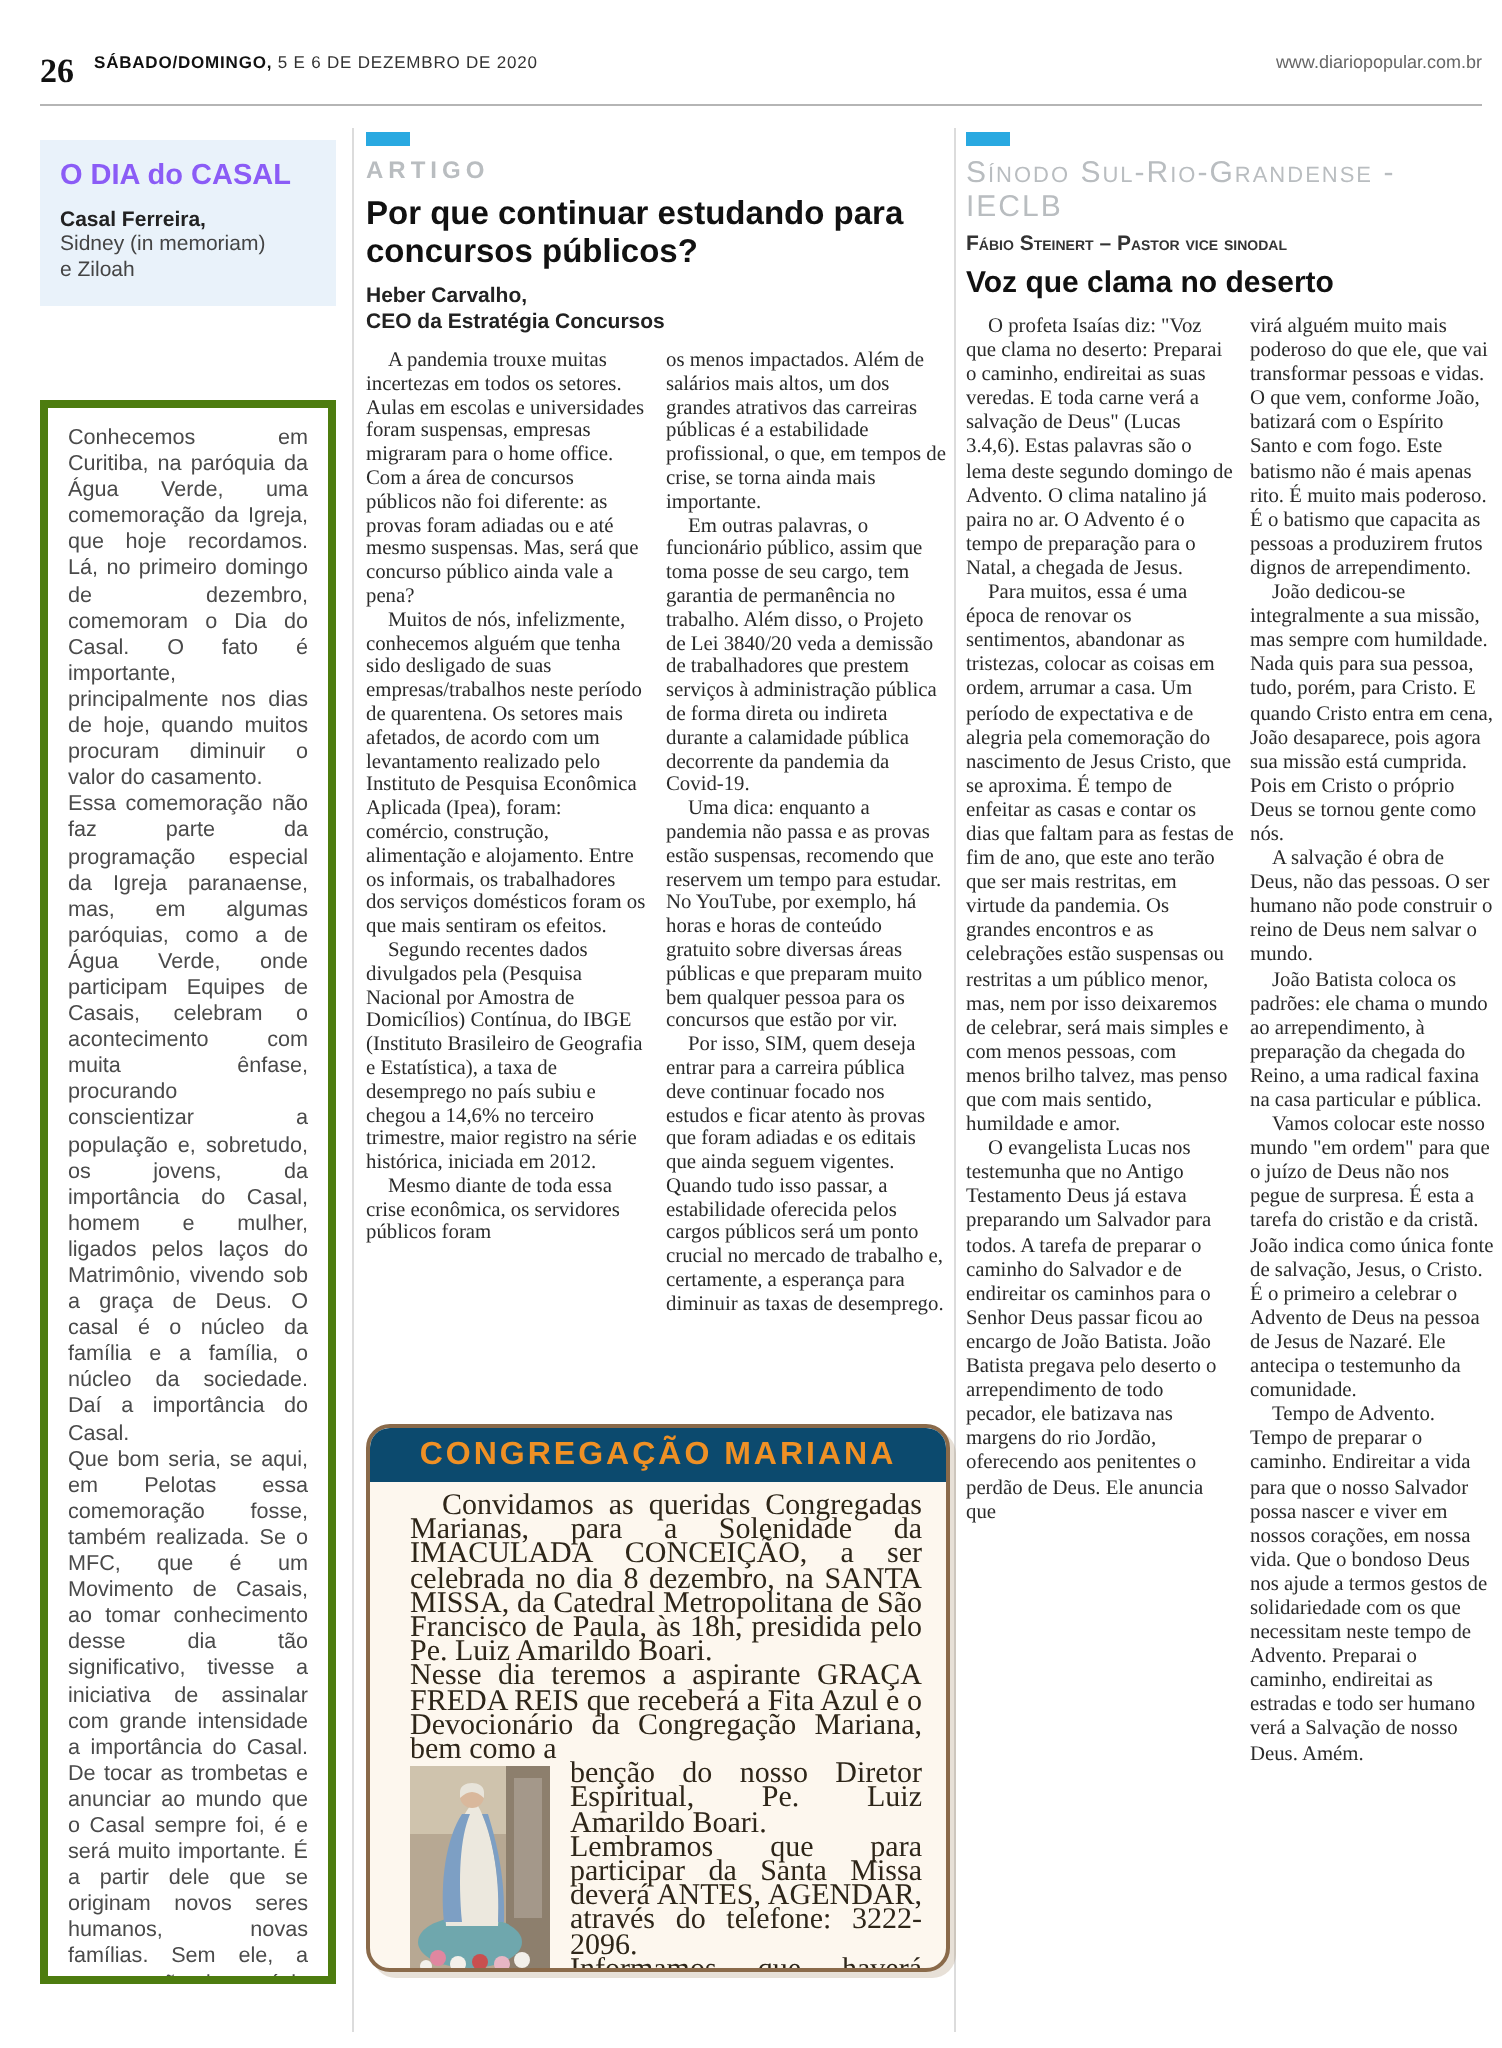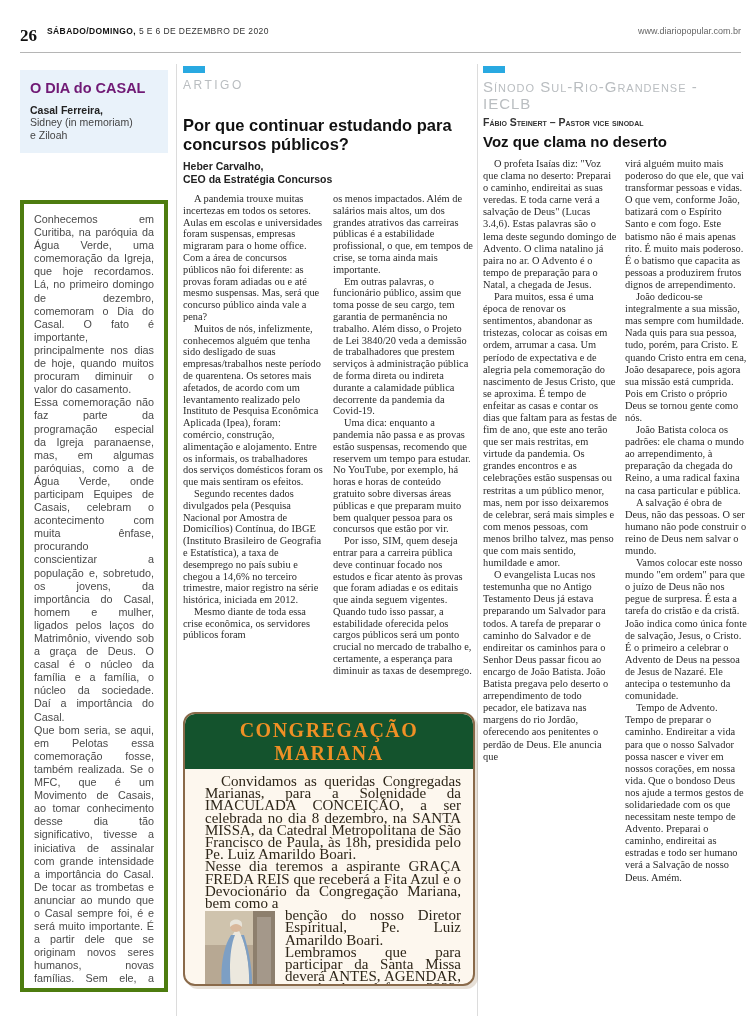--- a/index.html
+++ b/index.html
@@ -19,32 +19,32 @@
   .hdate { font-size:8.5px; letter-spacing:.4px; color:#333; }
   .hdate b { color:#111; }
   .hsite { margin-left:auto; font-size:9px; color:#666; }
   
   .vdiv { position:absolute; top:64px; height:952px; width:1px; background:#dcdcdc; }
   
   .casal-head {
     position:absolute; left:20px; top:70px; width:148px; box-sizing:border-box;
     background:#e9f2fa; padding:10px 10px 12px 10px;
   }
-  .casal-title { font-size:14.5px; font-weight:bold; color:#701a75; margin-bottom:8px; }
+  .casal-title { font-size:14.5px; font-weight:bold; color:#8b5cf6; margin-bottom:8px; }
   .casal-by1 { font-size:10.5px; font-weight:bold; color:#222; }
   .casal-by { font-size:10.5px; color:#444; line-height:12.5px; }
   .casal-box {
     position:absolute; left:20px; top:200px; width:148px; height:792px; box-sizing:border-box;
     border:4px solid #4d7c0f; padding:9px 10px; overflow:hidden;
   }
   .casal-text { font-size:10.8px; line-height:13.1px; color:#4a4a4a; text-align:justify; }
   .casal-text p { margin:0; }
   
   .bluebar { width:22px; height:7px; background:#29a9e1; margin-bottom:5px; }
-  .kicker  { font-size:12px; letter-spacing:2.5px; color:#b9bdc0; font-weight:normal; margin-bottom:24px; }
+  .kicker  { font-size:12px; letter-spacing:2.5px; color:#b9bdc0; font-weight:bold; margin-bottom:6px; }
   .kicker-sc { font-variant:small-caps; font-size:15px; letter-spacing:1px; color:#b9bdc0; margin-bottom:4px; }
   .art-title { font-size:16.5px; line-height:19px; font-weight:bold; color:#111; margin:2px 0 6px 0; }
   .art-author { font-size:10.5px; font-weight:bold; line-height:12.5px; color:#222; margin-bottom:8px; }
   .sin-author { font-variant:small-caps; font-weight:bold; font-size:10.5px; color:#333; margin-bottom:5px; }
   .cols { display:flex; }
   .serif-col {
     font-family:"Liberation Serif","DejaVu Serif",serif;
     color:#2b2b2b;
   }
   .serif-col p { margin:0; text-indent:11px; }
@@ -54,24 +54,23 @@
   .artigo .serif-col { font-size:10.4px; line-height:11.8px; }
   .artigo .c1 { width:141px; margin-right:9px; }
   .artigo .c2 { width:140px; }
   
   .cong {
     position:absolute; left:183px; top:712px; width:292px; height:274px; box-sizing:border-box;
     border:2px solid #8a6a4a; border-radius:12px; background:#fdf7ee;
     box-shadow:3px 3px 0 rgba(160,130,95,.25); overflow:hidden;
   }
   .cong-band {
-    background:#14532d; color:#ef9025; font-weight:bold; text-align:center;
-    font-size:20px; letter-spacing:1.5px; padding:5px 4px 4px 4px;
+    background:#0c4a6e; color:#ef9025; font-weight:bold; text-align:center;
+    font-size:16px; letter-spacing:1.5px; padding:5px 4px 4px 4px;
     border-radius:9px 9px 0 0;
-    font-family:Liberation Serif, serif;
   }
   .cong-body {
     padding:6px 12px 6px 20px;
     font-family:"Liberation Serif","DejaVu Serif",serif;
     font-size:15px; line-height:12.2px; color:#2e2619; text-align:justify;
   }
   .cong-top p { margin:0; }
   .cong-top p:first-child { text-indent:16px; }
   .cong-bottom-text p { margin:0; }
   .statue { float:left; width:70px; height:104px; margin:2px 10px 0 0; }
@@ -182,21 +181,21 @@
     <div class="sin-title">Voz que clama no deserto</div>
     <div class="cols">
       <div class="serif-col c1">
           <p>O profeta Isaías diz: "Voz que clama no deserto: Preparai o caminho, endireitai as suas veredas. E toda carne verá a salvação de Deus" (Lucas 3.4,6). Estas palavras são o lema deste segundo domingo de Advento. O clima natalino já paira no ar. O Advento é o tempo de preparação para o Natal, a chegada de Jesus.</p>
           <p>Para muitos, essa é uma época de renovar os sentimentos, abandonar as tristezas, colocar as coisas em ordem, arrumar a casa. Um período de expectativa e de alegria pela comemoração do nascimento de Jesus Cristo, que se aproxima. É tempo de enfeitar as casas e contar os dias que faltam para as festas de fim de ano, que este ano terão que ser mais restritas, em virtude da pandemia. Os grandes encontros e as celebrações estão suspensas ou restritas a um público menor, mas, nem por isso deixaremos de celebrar, será mais simples e com menos pessoas, com menos brilho talvez, mas penso que com mais sentido, humildade e amor.</p>
           <p>O evangelista Lucas nos testemunha que no Antigo Testamento Deus já estava preparando um Salvador para todos. A tarefa de preparar o caminho do Salvador e de endireitar os caminhos para o Senhor Deus passar ficou ao encargo de João Batista. João Batista pregava pelo deserto o arrependimento de todo pecador, ele batizava nas margens do rio Jordão, oferecendo aos penitentes o perdão de Deus. Ele anuncia que</p>
         </div>
       <div class="serif-col c2 cont">
           <p>virá alguém muito mais poderoso do que ele, que vai transformar pessoas e vidas. O que vem, conforme João, batizará com o Espírito Santo e com fogo. Este batismo não é mais apenas rito. É muito mais poderoso. É o batismo que capacita as pessoas a produzirem frutos dignos de arrependimento.</p>
           <p>João dedicou-se integralmente a sua missão, mas sempre com humildade. Nada quis para sua pessoa, tudo, porém, para Cristo. E quando Cristo entra em cena, João desaparece, pois agora sua missão está cumprida. Pois em Cristo o próprio Deus se tornou gente como nós.</p>
+          <p>A salvação é obra de Deus, não das pessoas. O ser humano não pode construir o reino de Deus nem salvar o mundo.</p>
           <p>João Batista coloca os padrões: ele chama o mundo ao arrependimento, à preparação da chegada do Reino, a uma radical faxina na casa particular e pública.</p>
-          <p>A salvação é obra de Deus, não das pessoas. O ser humano não pode construir o reino de Deus nem salvar o mundo.</p>
           <p>Vamos colocar este nosso mundo "em ordem" para que o juízo de Deus não nos pegue de surpresa. É esta a tarefa do cristão e da cristã. João indica como única fonte de salvação, Jesus, o Cristo. É o primeiro a celebrar o Advento de Deus na pessoa de Jesus de Nazaré. Ele antecipa o testemunho da comunidade.</p>
           <p>Tempo de Advento. Tempo de preparar o caminho. Endireitar a vida para que o nosso Salvador possa nascer e viver em nossos corações, em nossa vida. Que o bondoso Deus nos ajude a termos gestos de solidariedade com os que necessitam neste tempo de Advento. Preparai o caminho, endireitai as estradas e todo ser humano verá a Salvação de nosso Deus. Amém.</p>
         </div>
     </div>
   </div>
 
 </div>
 
 </body></html>

